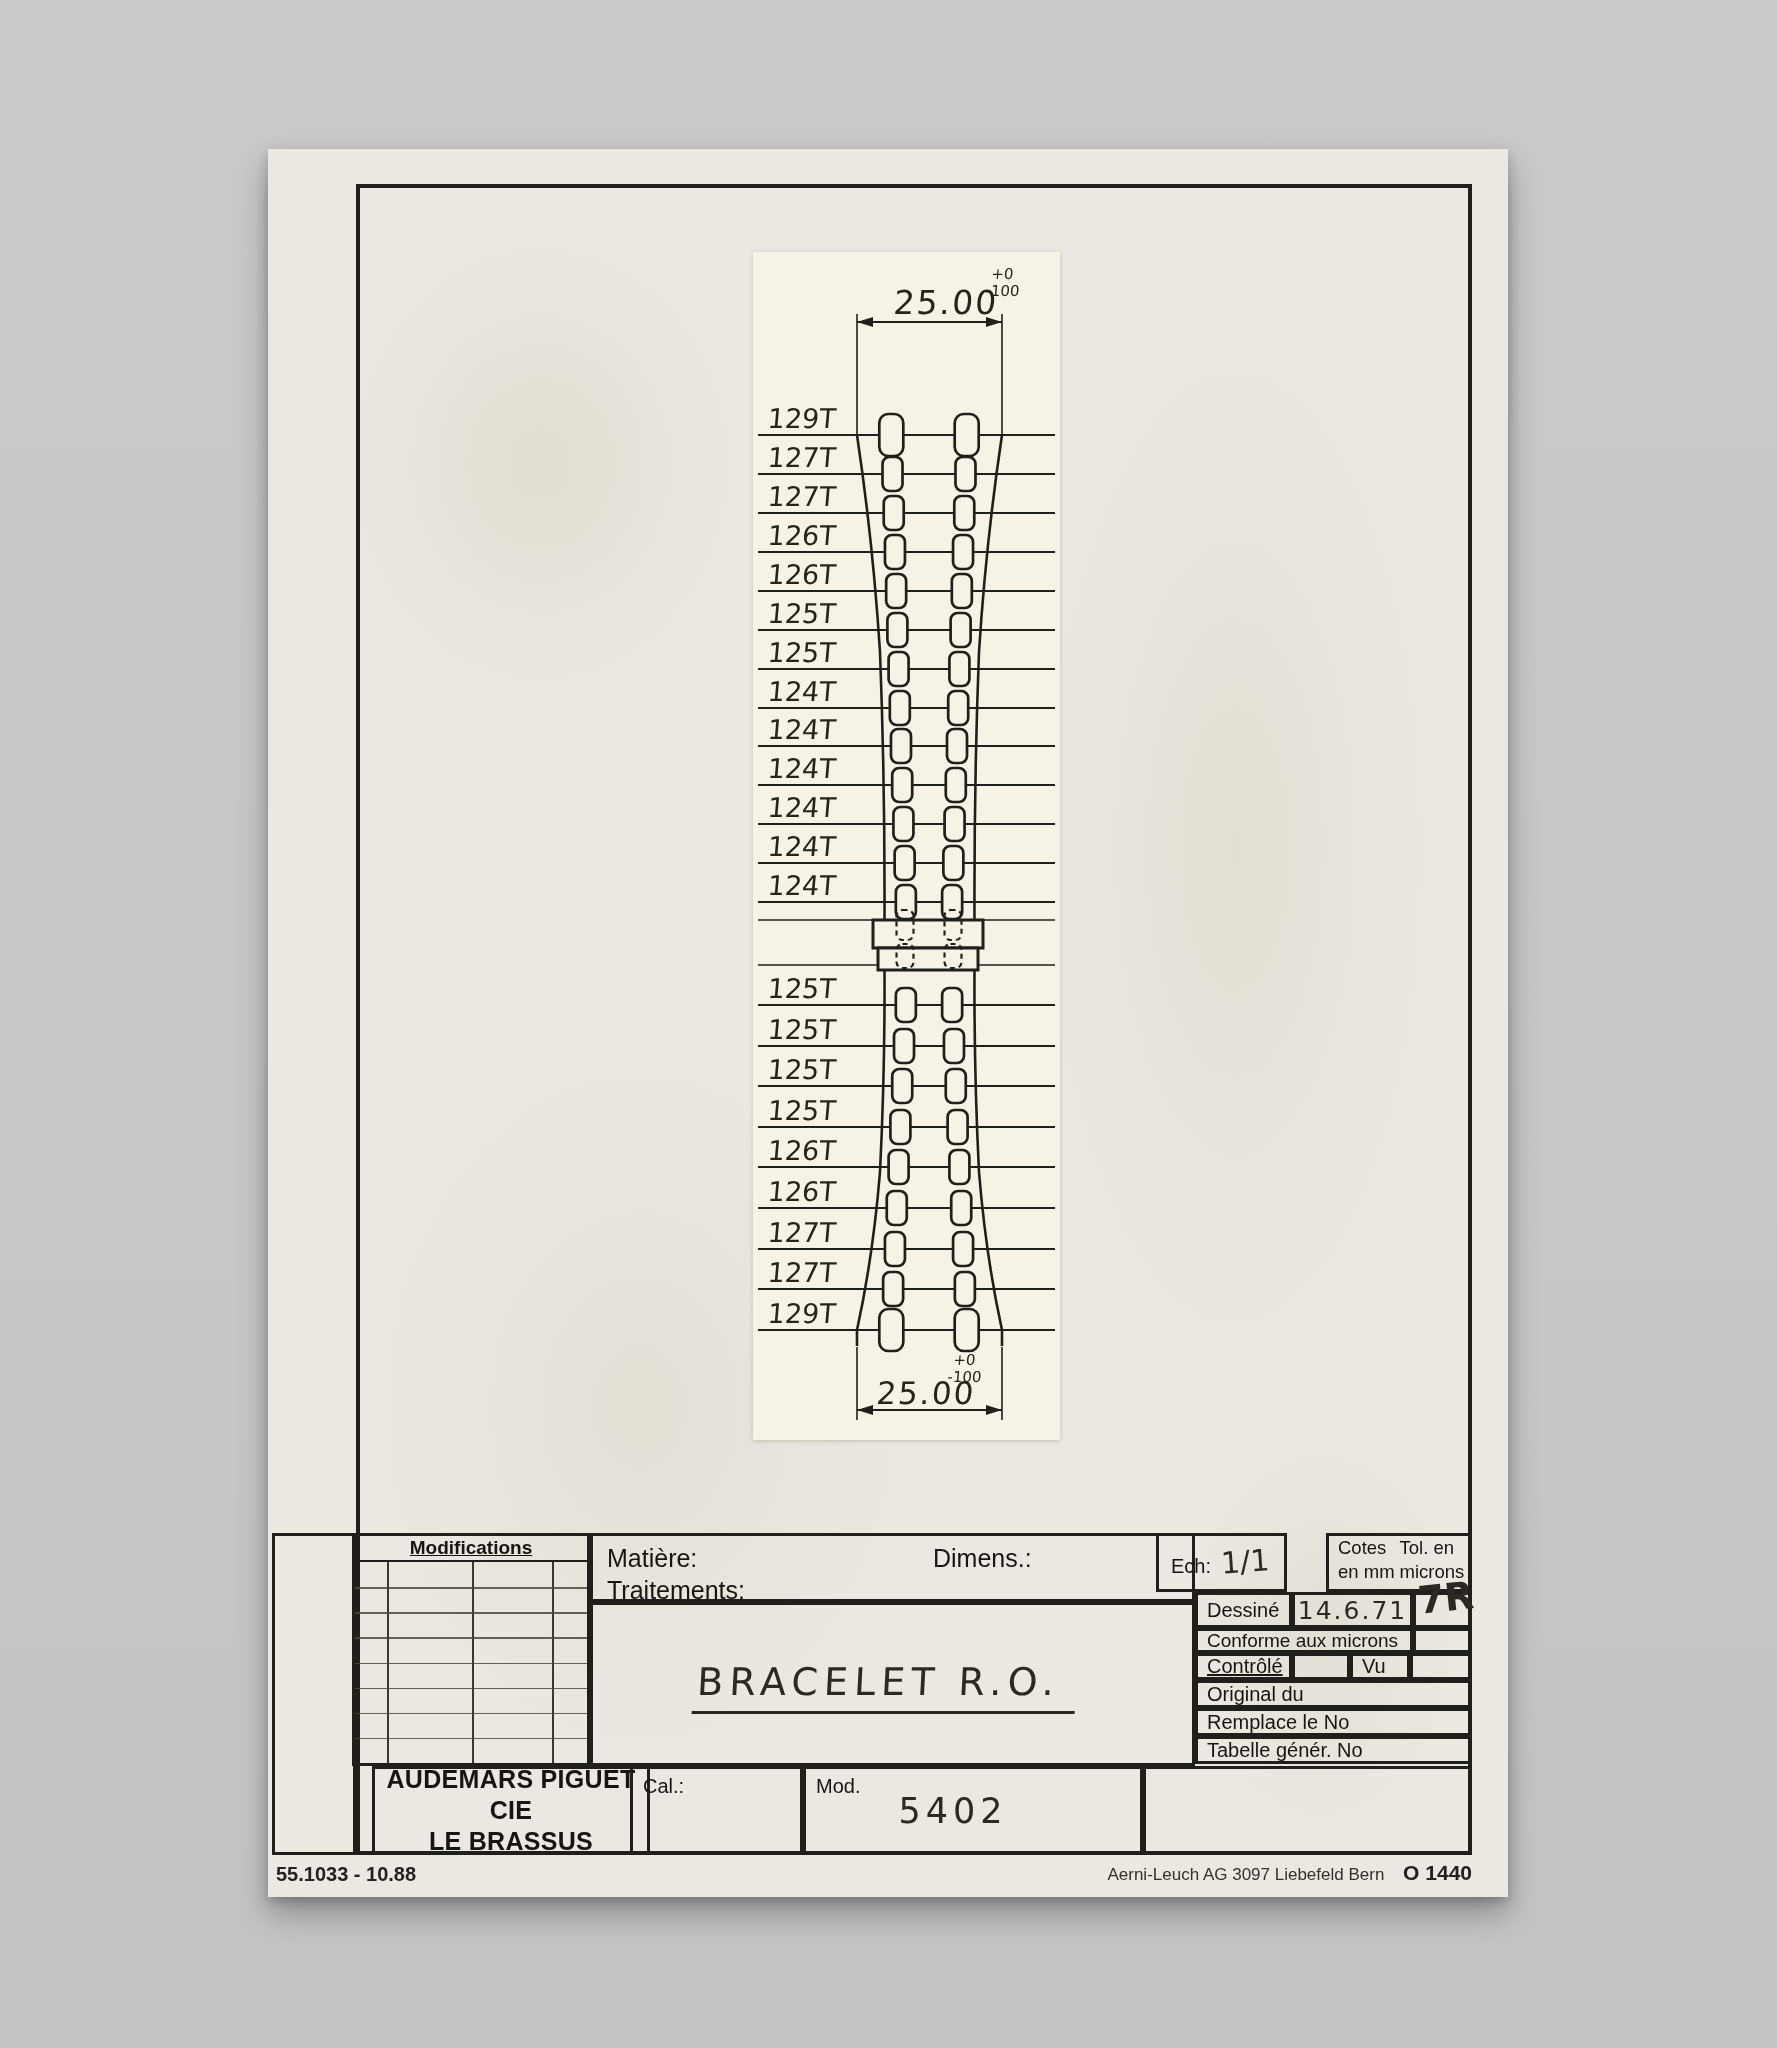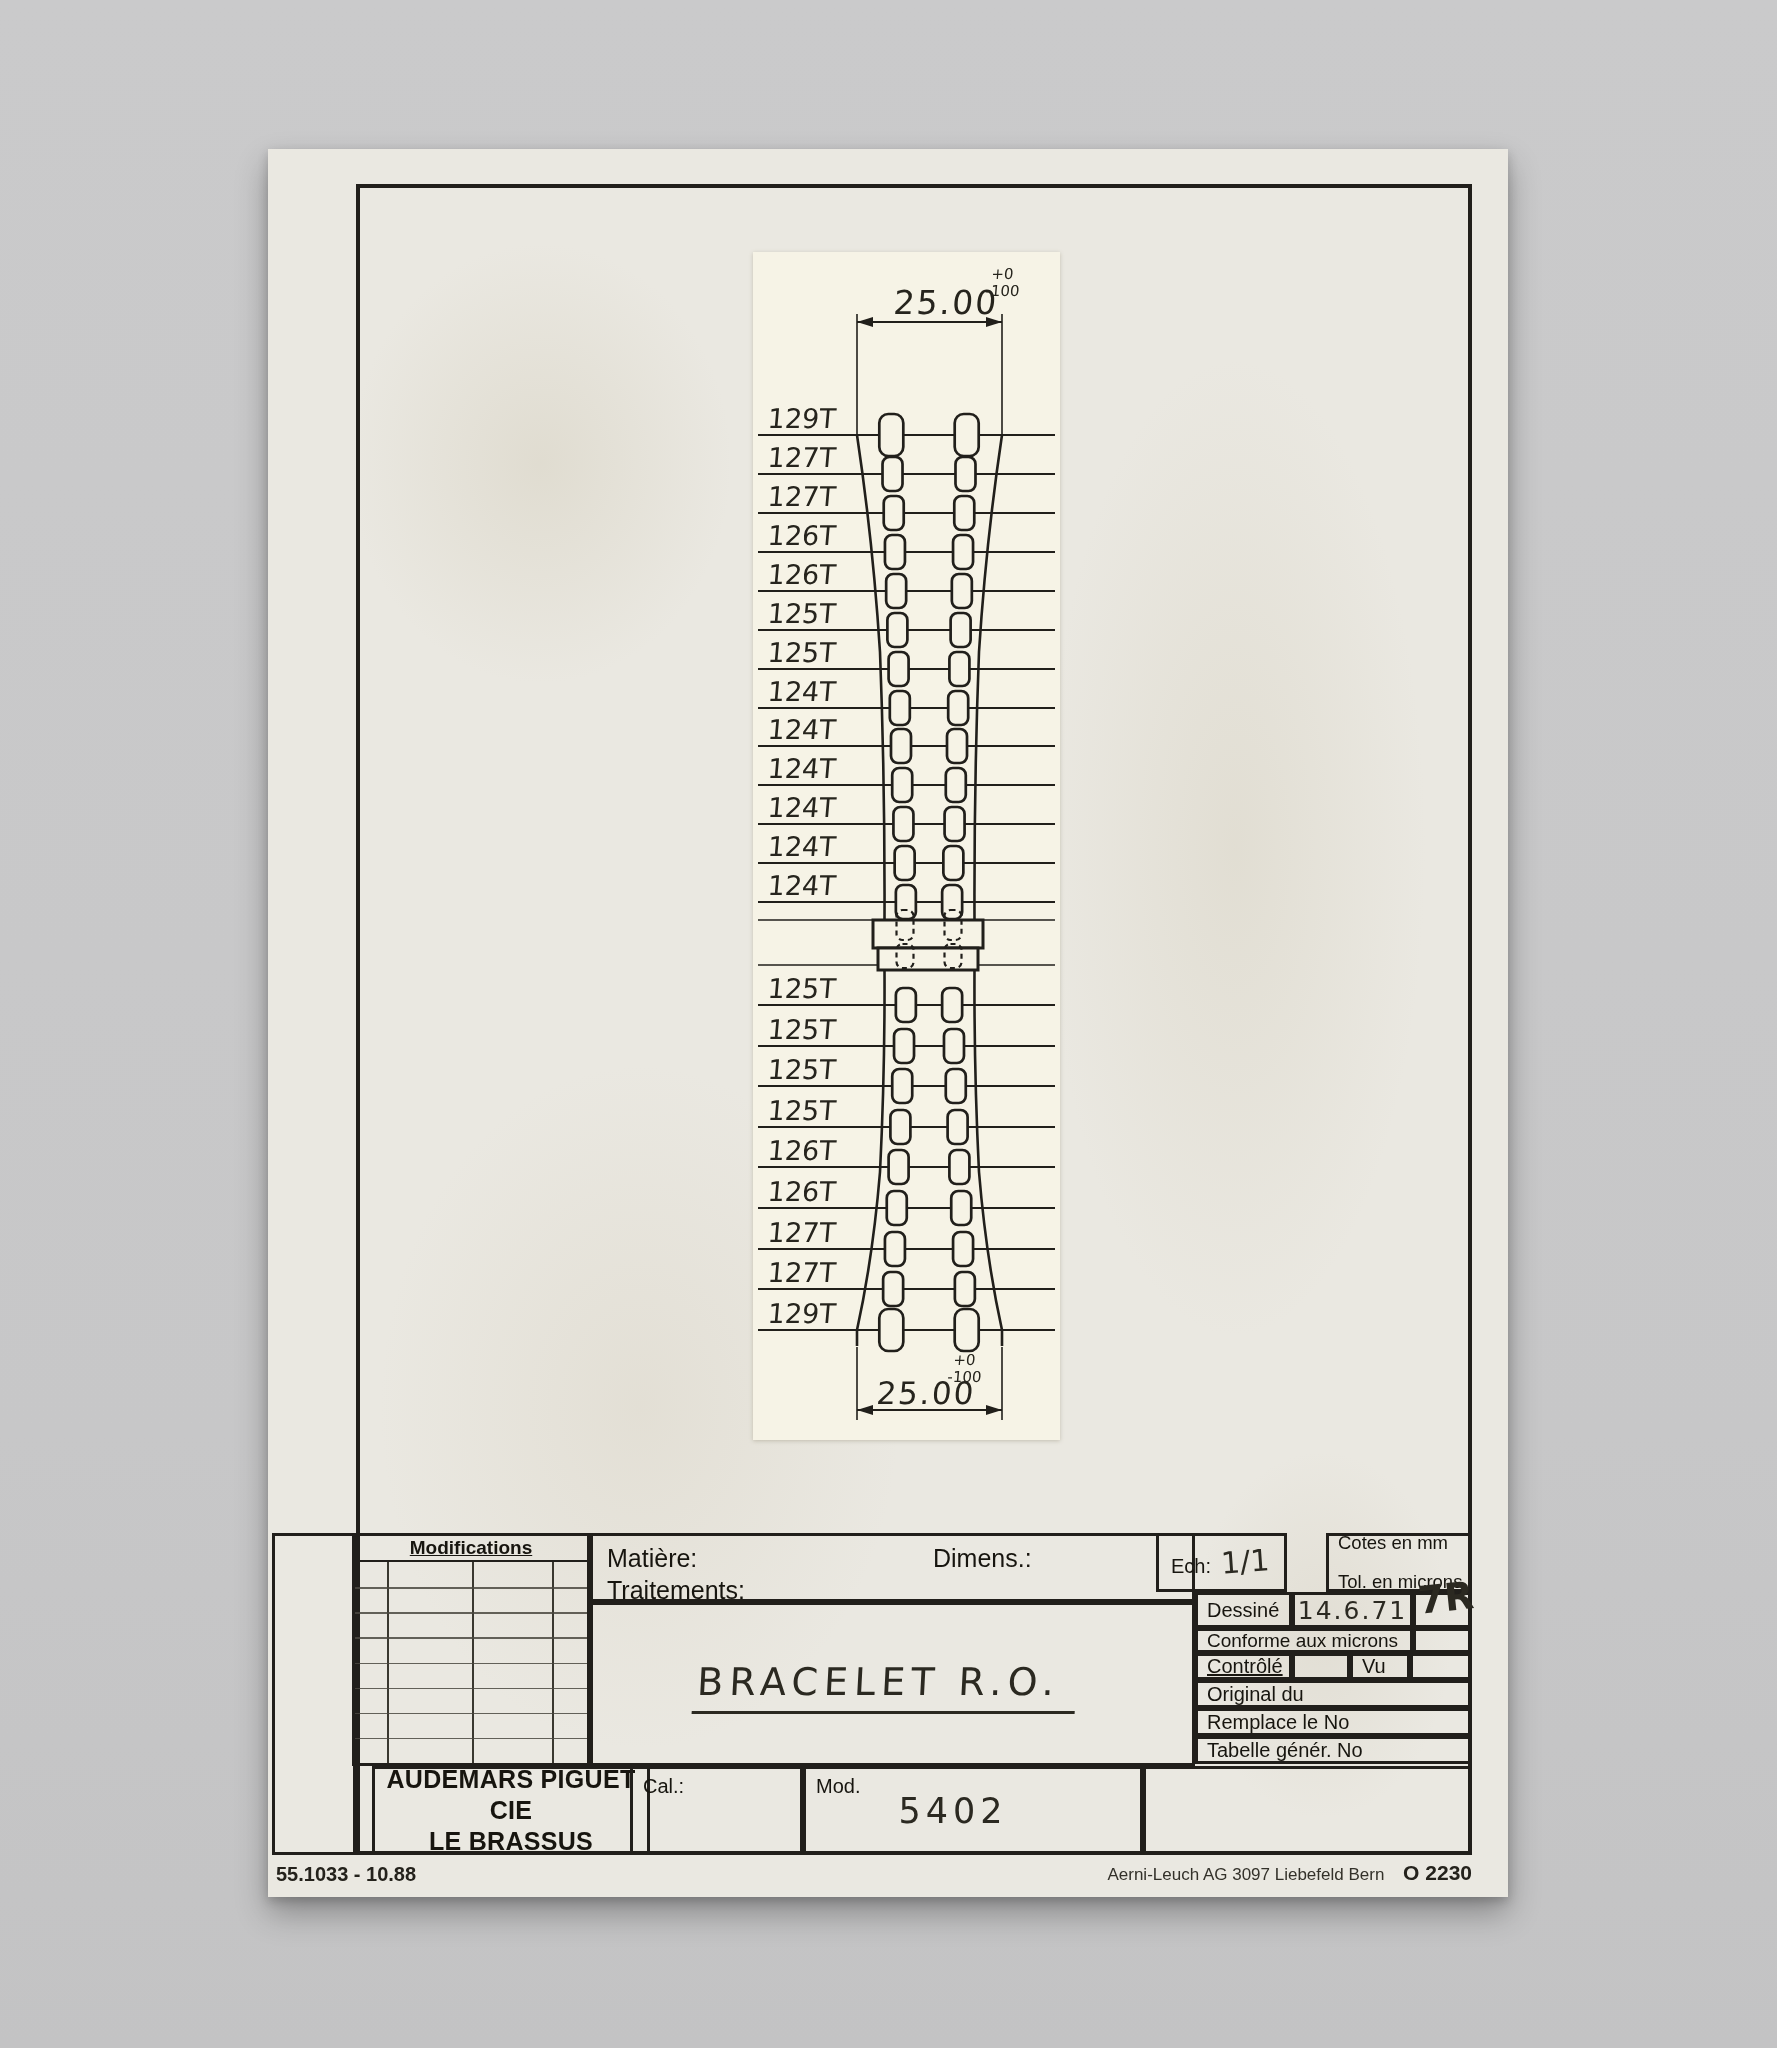--- a/index.html
+++ b/index.html
@@ -49,21 +49,21 @@
   .designation-cell{left:322px;top:1453px;width:605px;height:164px;}
   .designation{position:absolute;left:100px;top:55px;font-size:38px;letter-spacing:6px;
                padding:0 16px 7px 4px;border-bottom:3px solid var(--hand);
                transform:skewX(-3deg);white-space:nowrap;}
 
   .ech-cell{left:888px;top:1384px;width:131px;height:59px;}
   .ech-lbl{position:absolute;left:12px;top:19px;font-size:20px;}
   .ech-val{position:absolute;left:62px;top:8px;font-size:30px;transform:rotate(-4deg);}
 
   .cotes-cell{left:1058px;top:1384px;width:146px;height:59px;font-size:18.5px;
-              display:flex;flex-direction:column;justify-content:center;padding-left:9px;line-height:1.3;gap:14px;}
+              display:flex;flex-direction:row;padding-left:9px;line-height:1.3;}
 
   .rs{display:flex;align-items:center;padding-left:9px;font-size:20px;overflow:visible;}
   .dessine-lbl-cell{left:927px;top:1443px;width:97px;height:36px;}
   .dessine-date-cell{left:1024px;top:1443px;width:121px;height:36px;justify-content:center;padding-left:0;}
   .dessine-date-cell span{font-size:25px;letter-spacing:2px;}
   .dessine-sig-cell{left:1145px;top:1443px;width:59px;height:36px;}
   .sig{position:absolute;left:2px;top:-16px;font-size:38px;font-weight:bold;
        transform:rotate(-6deg);line-height:1;}
   .conforme-cell{left:927px;top:1479px;width:218px;height:25px;font-size:19px;}
   .conforme-blank{left:1145px;top:1479px;width:59px;height:25px;}
@@ -298,17 +298,17 @@
     </div>
     <div class="cell mod-cell">
       <span class="corner-lbl lbl">Mod.</span>
       <span class="mod-val hand">5402</span>
     </div>
     <div class="cell br-empty-cell"></div>
 
     <div class="footer-left">55.1033 - 10.88</div>
     <div class="footer-right">
       <span>Aerni-Leuch AG 3097 Liebefeld Bern</span>
-      <span class="code">O 2230</span>
+      <span class="code">O 1440</span>
     </div>
 
   </div>
 </div>
 
 </body></html>

